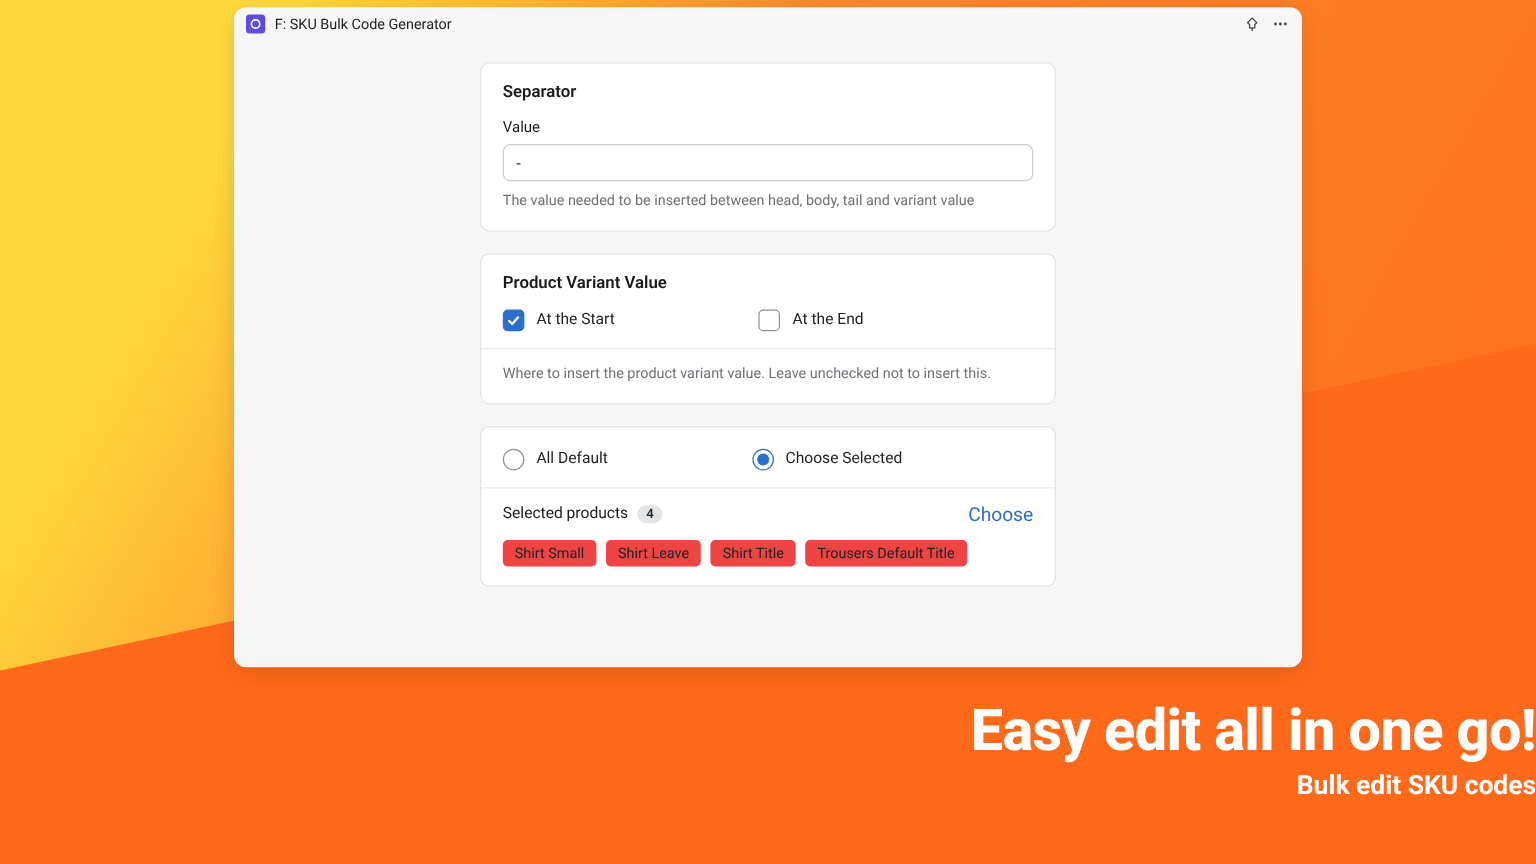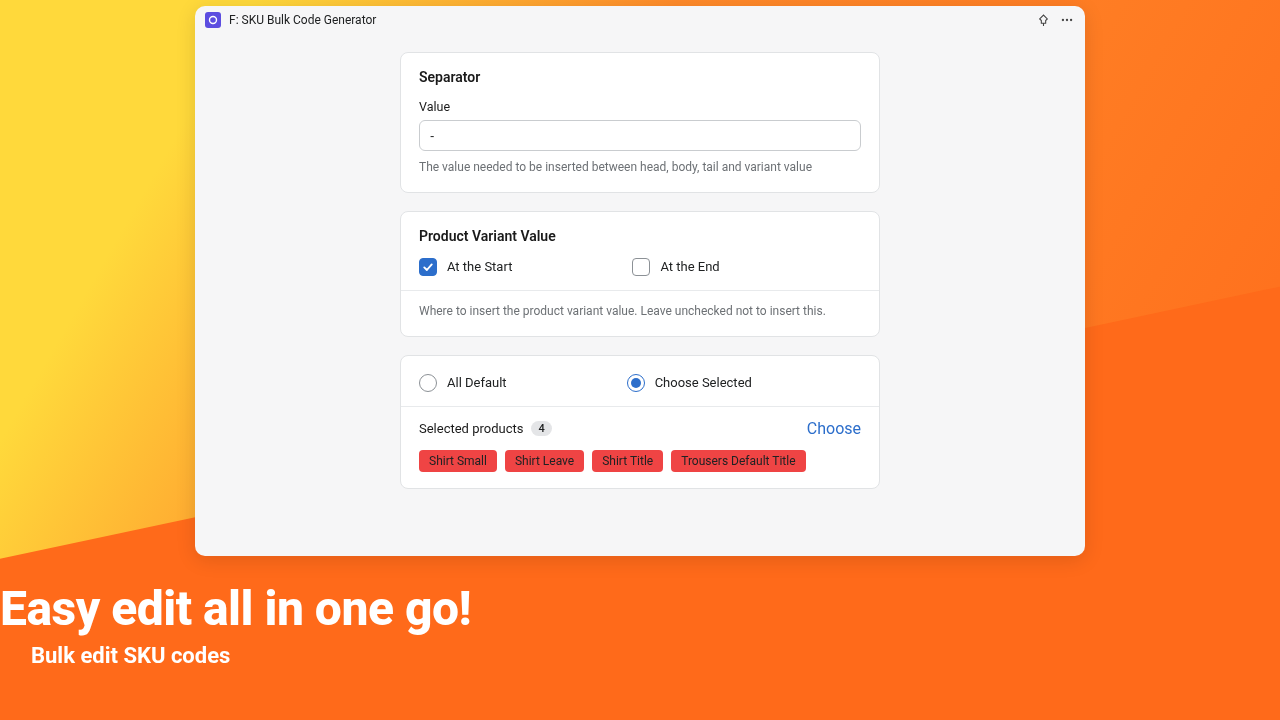--- a/index.html
+++ b/index.html
@@ -81,21 +81,21 @@
   .radio.checked { border-color: #2c6ecb; }
   .radio.checked::after { content:""; width:10px; height:10px; border-radius:50%; background:#2c6ecb; }
   .sel-row { display:flex; align-items:center; justify-content:space-between; }
   .sel-left { display:flex; align-items:center; gap:8px; font-size:13px; color:#1a1a1a; }
   .badge { background:#e4e5e7; color:#202223; border-radius:10px; font-size:11px; padding:1px 7px; font-weight:500; }
   .choose-link { color:#2c6ecb; font-size:16px; text-decoration:none; cursor:pointer; }
   .chips { display:flex; flex-wrap:wrap; gap:8px; margin-top:12px; }
   .chip { background:#ef4444; color:#202223; font-size:12px; padding:4px 10px; border-radius:4px; }
   .hero {
     position:absolute; left:0; right:0; top:580px;
-    text-align:left; color:#fff; z-index:2;
+    text-align:right; color:#fff; z-index:2;
   }
   .hero h1 { font-size:48px; font-weight:800; letter-spacing:-0.5px; }
   .hero h2 { font-size:22px; font-weight:700; margin-top:6px;margin-left:31px; }
 </style>
 </head>
 <body>
 
 <div class="bg">
   <div class="diag"></div>
 

